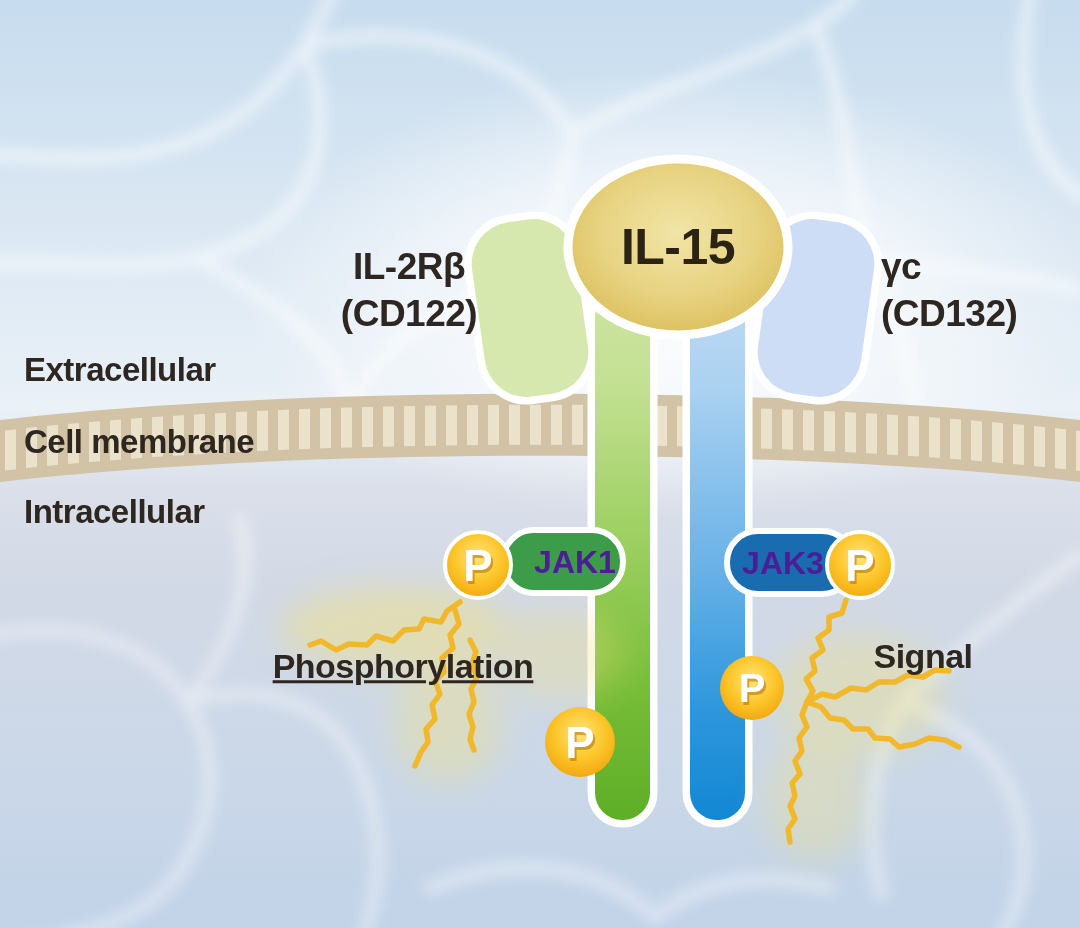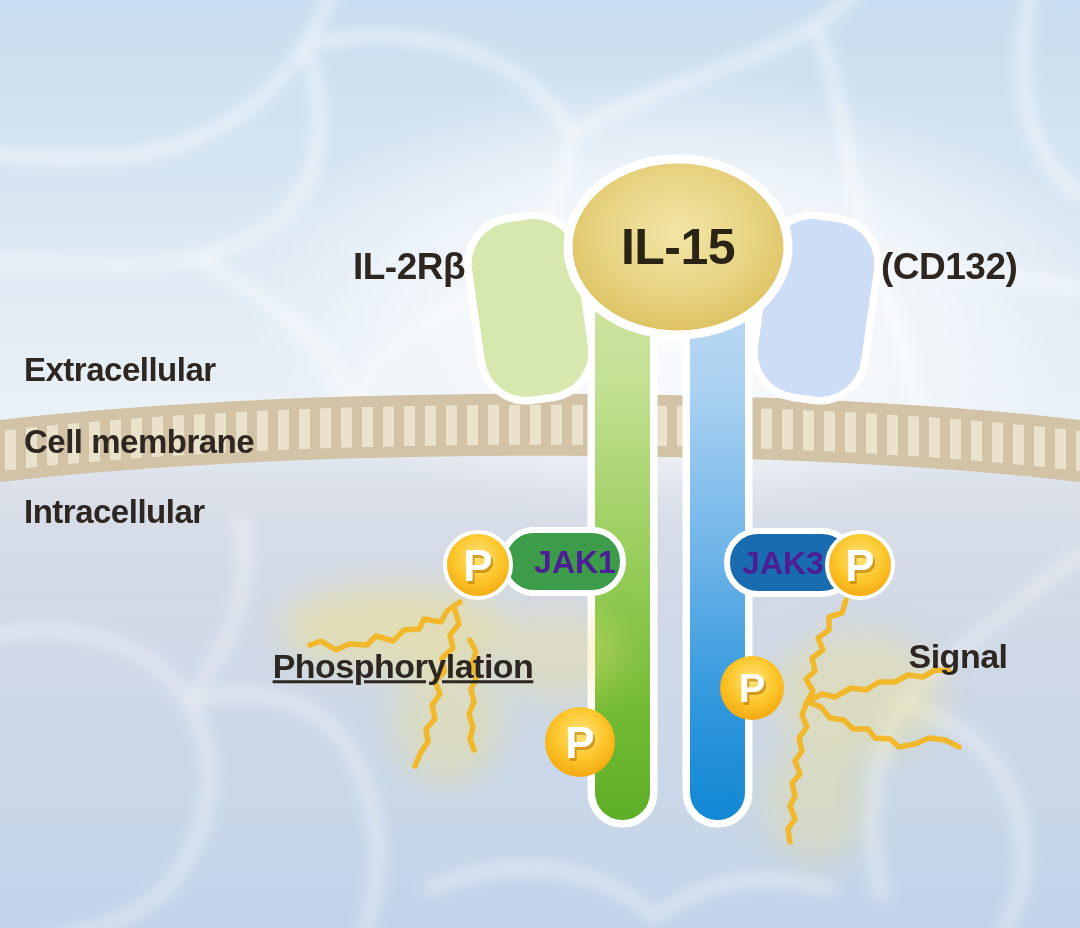--- a/index.html
+++ b/index.html
@@ -174,34 +174,36 @@
     <circle cx="478" cy="565" r="33" fill="url(#pGrad)" stroke="#ffffff" stroke-width="4"></circle>
     <circle cx="860" cy="565" r="33" fill="url(#pGrad)" stroke="#ffffff" stroke-width="4"></circle>
     <circle cx="580" cy="742" r="35" fill="url(#pGrad)"></circle>
     <circle cx="752" cy="688" r="32" fill="url(#pGrad)"></circle>
   </svg>
 
   <div class="lbl lbl-il15 ctr" style="left:678px;top:247px;">IL-15</div>
 
   <div class="lbl lbl-receptor" style="left:409px;top:243px;transform:translateX(-50%);text-align:center;">
     <div>IL-2Rβ</div>
+    <div>(CD122)</div>
   </div>
 
   <div class="lbl lbl-receptor" style="left:881px;top:243px;">
+    <div>γc</div>
     <div>(CD132)</div>
   </div>
 
   <div class="lbl lbl-region" style="left:24px;top:349px;">Extracellular</div>
   <div class="lbl lbl-region" style="left:24px;top:421px;">Cell membrane</div>
   <div class="lbl lbl-region" style="left:24px;top:491px;">Intracellular</div>
 
   <div class="lbl lbl-kinase ctr" style="left:575px;top:562px;">JAK1</div>
   <div class="lbl lbl-kinase ctr" style="left:783px;top:563px;">JAK3</div>
 
   <div class="lbl lbl-p ctr" style="left:478px;top:566px;">P</div>
   <div class="lbl lbl-p ctr" style="left:860px;top:566px;">P</div>
   <div class="lbl lbl-p ctr" style="left:580px;top:743px;">P</div>
   <div class="lbl lbl-p ctr" style="left:752px;top:689px;font-size:40px;">P</div>
 
   <div class="lbl lbl-note ctr" style="left:403px;top:667px;text-decoration:underline;">Phosphorylation</div>
-  <div class="lbl lbl-note ctr" style="left:958px;top:657px;">Signal</div>
+  <div class="lbl lbl-note ctr" style="left:923px;top:657px;">Signal</div>
 
 </div>
 
 </body></html>

